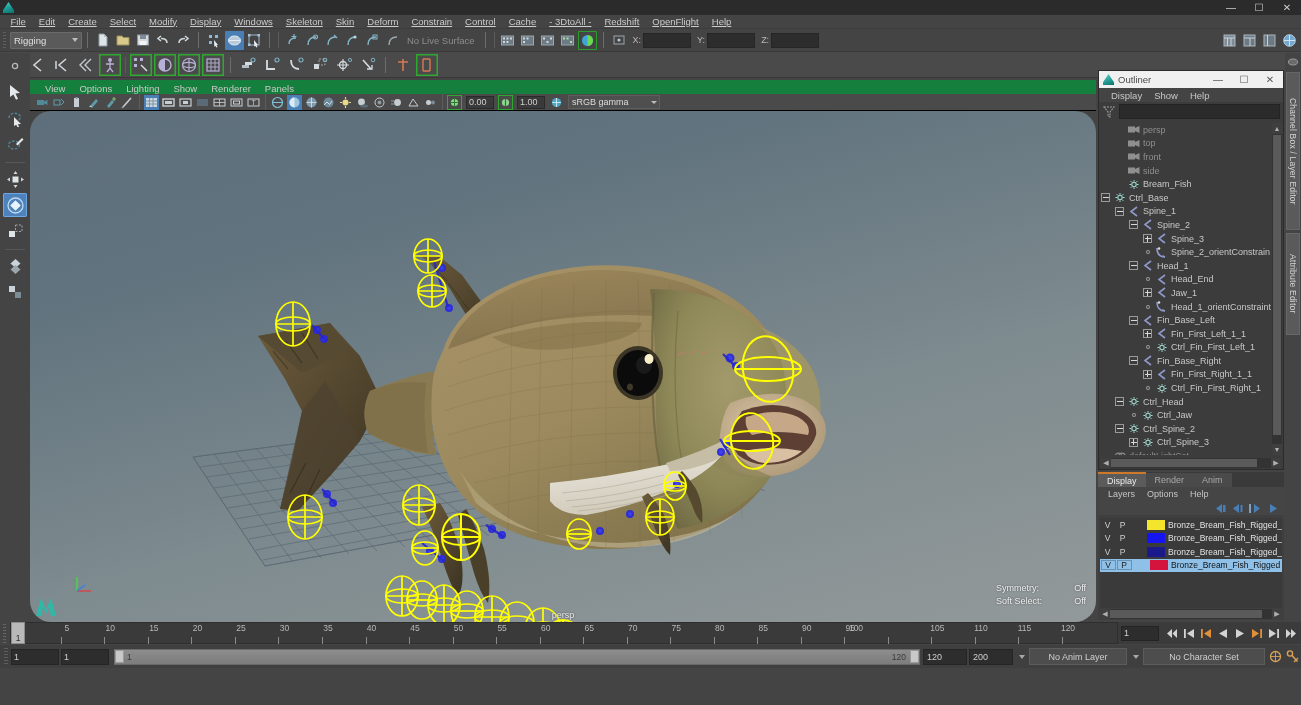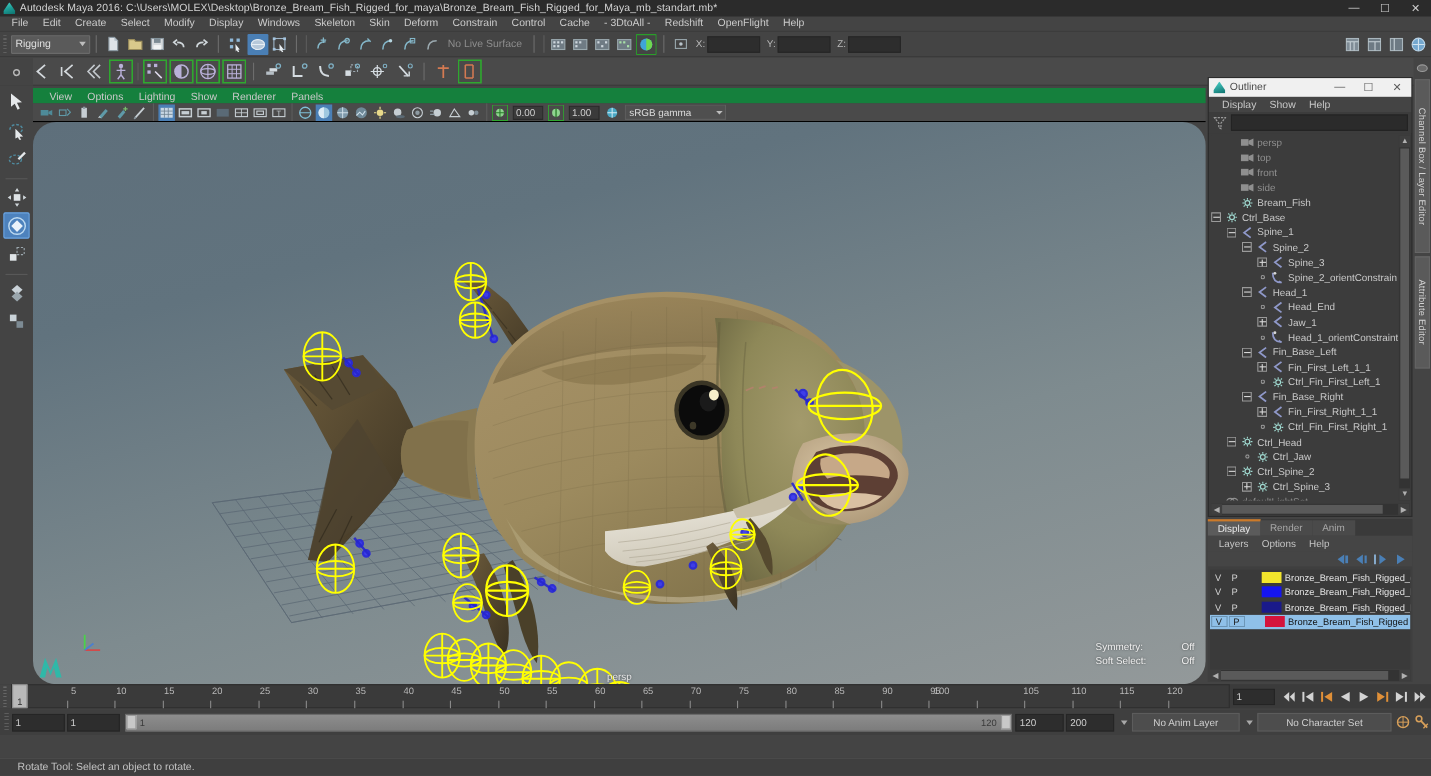--- a/index.html
+++ b/index.html
@@ -27,21 +27,21 @@
   .title-text { white-space: nowrap; overflow: hidden; letter-spacing: .1px; }
   .win-btns { position: absolute; right: 0; top: 0; display: flex; height: 15px; }
   .win-btn {
     width: 28px; height: 15px; display: flex; align-items: center; justify-content: center;
     font-size: 10px; color: #cfcfcf;
   }
 
   
   .menubar {
     height: 14px; background: #444444; display: flex; align-items: center;
-    padding-left: 4px; font-size: 9.5px; color: #cbcbcb; border-bottom: 1px solid #3c3c3c;
+    padding-left: 4px; font-size: 9.5px; color: #cbcbcb; border-bottom: 1px solid #3c3c3c; text-decoration: underline;
   }
   .menubar .mi { padding: 0 6.5px; line-height: 14px; white-space: nowrap; }
 
   
   .statusline {
     height: 23px; background: #444444; display: flex; align-items: center;
     border-bottom: 1px solid #3a3a3a; padding-left: 2px; position: relative;
   }
   .grip { width: 6px; height: 17px; flex: 0 0 auto;
     background-image: repeating-linear-gradient(to bottom,#6a6a6a 0 1px,transparent 1px 3px);
@@ -353,21 +353,20 @@
   .vt-topico { width: 14px; height: 14px; display:flex; align-items:center;
     justify-content:center; margin-bottom: 3px; }
 </style>
 </head>
 <body>
 
 <div class="app">
 
   <div class="titlebar">
     <div class="title-logo"></div>
-    <div class="title-text">Autodesk Maya 2016: C:\Users\MOLEX\Desktop\Bronze_Bream_Fish_Rigged_for_maya\Bronze_Bream_Fish_Rigged_for_Maya_mb_standart.mb*</div>
     <div class="win-btns">
       <div class="win-btn">—</div>
       <div class="win-btn">☐</div>
       <div class="win-btn close">✕</div>
     </div>
   </div>
 
   <div class="menubar">
     <div class="mi">File</div>
     <div class="mi">Edit</div>
@@ -1809,17 +1808,14 @@
     <div class="cmd-ico">
       <svg width="15" height="15" viewBox="0 0 15 15">
           <circle cx="5" cy="4.5" r="2.6" fill="none" stroke="#d8a05a" stroke-width="1.4"></circle>
           <path d="M7 6.5l5.5 6" stroke="#d8a05a" stroke-width="1.6"></path>
           <path d="M9 13l4-4" stroke="#d8a05a" stroke-width="1.2"></path>
         </svg>
     </div>
   </div>
 
 
-  <div class="helpline">
-    <span>Rotate Tool: Select an object to rotate.</span>
-  </div>
 
 </div>
 
 </body></html>

